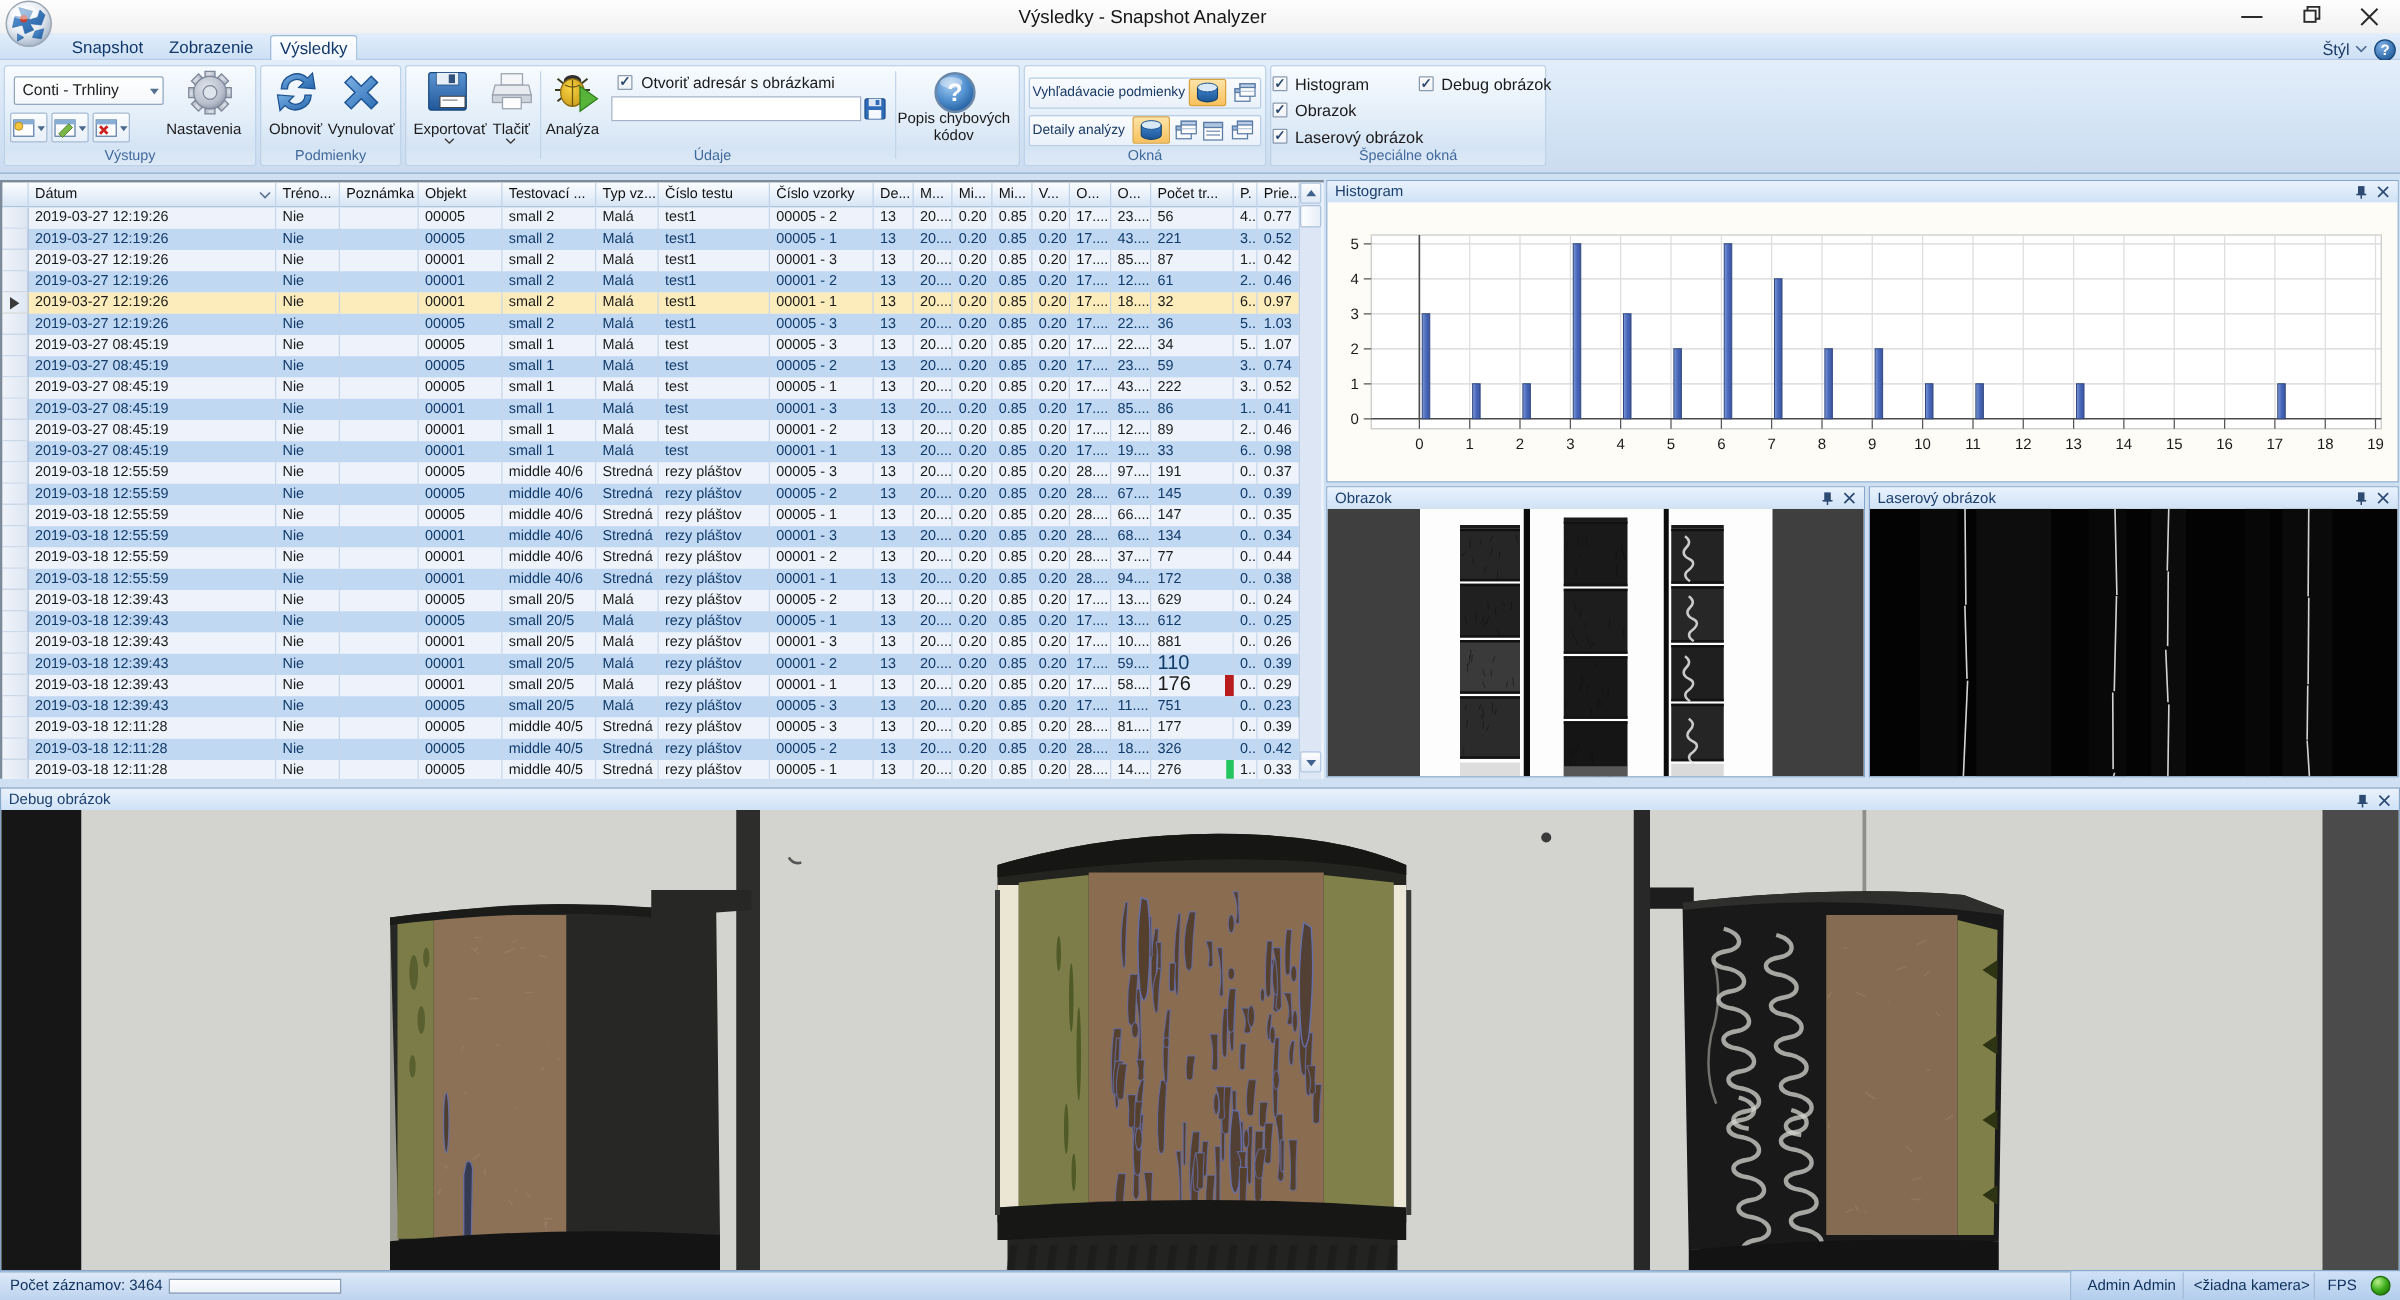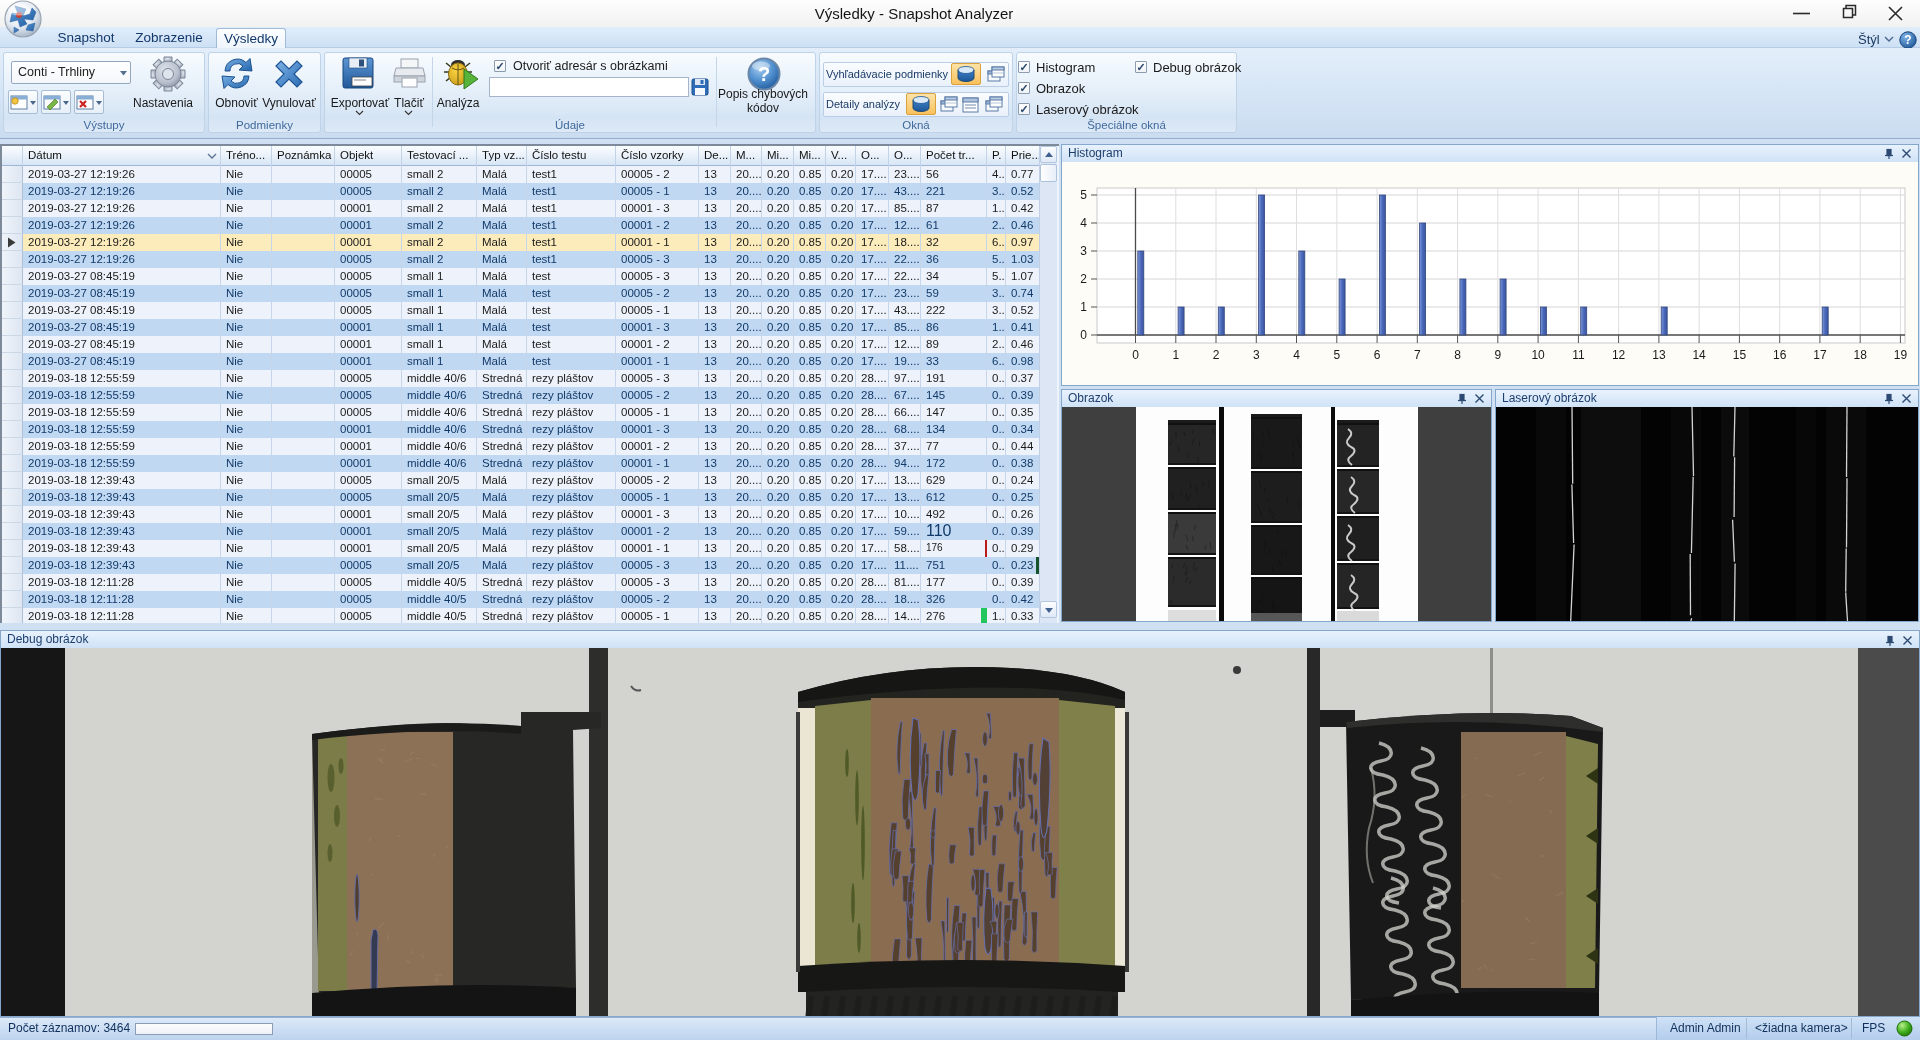--- a/index.html
+++ b/index.html
@@ -725,21 +725,21 @@
 <div class="abs" style="left:475px;top:360px;width:50px;height:17px;border-right:1px solid #c6d6ea;font-size:11.5px;color:#1a1a1a;line-height:16px;padding-left:5px;overflow:hidden;white-space:nowrap">Malá</div>
 <div class="abs" style="left:525px;top:360px;width:89px;height:17px;border-right:1px solid #c6d6ea;font-size:11.5px;color:#1a1a1a;line-height:16px;padding-left:5px;overflow:hidden;white-space:nowrap">rezy pláštov</div>
 <div class="abs" style="left:614px;top:360px;width:83px;height:17px;border-right:1px solid #c6d6ea;font-size:11.5px;color:#1a1a1a;line-height:16px;padding-left:5px;overflow:hidden;white-space:nowrap">00001 - 3</div>
 <div class="abs" style="left:697px;top:360px;width:32px;height:17px;border-right:1px solid #c6d6ea;font-size:11.5px;color:#1a1a1a;line-height:16px;padding-left:5px;overflow:hidden;white-space:nowrap">13</div>
 <div class="abs" style="left:729px;top:360px;width:31px;height:17px;border-right:1px solid #c6d6ea;font-size:11.5px;color:#1a1a1a;line-height:16px;padding-left:5px;overflow:hidden;white-space:nowrap">20....</div>
 <div class="abs" style="left:760px;top:360px;width:32px;height:17px;border-right:1px solid #c6d6ea;font-size:11.5px;color:#1a1a1a;line-height:16px;padding-left:5px;overflow:hidden;white-space:nowrap">0.20</div>
 <div class="abs" style="left:792px;top:360px;width:32px;height:17px;border-right:1px solid #c6d6ea;font-size:11.5px;color:#1a1a1a;line-height:16px;padding-left:5px;overflow:hidden;white-space:nowrap">0.85</div>
 <div class="abs" style="left:824px;top:360px;width:30px;height:17px;border-right:1px solid #c6d6ea;font-size:11.5px;color:#1a1a1a;line-height:16px;padding-left:5px;overflow:hidden;white-space:nowrap">0.20</div>
 <div class="abs" style="left:854px;top:360px;width:33px;height:17px;border-right:1px solid #c6d6ea;font-size:11.5px;color:#1a1a1a;line-height:16px;padding-left:5px;overflow:hidden;white-space:nowrap">17....</div>
 <div class="abs" style="left:887px;top:360px;width:32px;height:17px;border-right:1px solid #c6d6ea;font-size:11.5px;color:#1a1a1a;line-height:16px;padding-left:5px;overflow:hidden;white-space:nowrap">10....</div>
-<div class="abs" style="left:919px;top:360px;width:66px;height:17px;border-right:1px solid #c6d6ea;font-size:11.5px;color:#1a1a1a;line-height:16px;padding-left:5px;overflow:hidden;white-space:nowrap">492</div>
+<div class="abs" style="left:919px;top:360px;width:66px;height:17px;border-right:1px solid #c6d6ea;font-size:11.5px;color:#1a1a1a;line-height:16px;padding-left:5px;overflow:hidden;white-space:nowrap">881</div>
 <div class="abs" style="left:985px;top:360px;width:19px;height:17px;border-right:1px solid #c6d6ea;font-size:11.5px;color:#1a1a1a;line-height:16px;padding-left:5px;overflow:hidden;white-space:nowrap">0....</div>
 <div class="abs" style="left:1004px;top:360px;width:35px;height:17px;border-right:1px solid #c6d6ea;font-size:11.5px;color:#1a1a1a;line-height:16px;padding-left:5px;overflow:hidden;white-space:nowrap">0.26</div>
 <div class="abs" style="left:0;top:377px;width:1039px;height:17px;background:#c1d8f3"></div>
 <div class="abs" style="left:0;top:377px;width:21px;height:17px;background:linear-gradient(90deg,#f0f4fa,#dde6f2);border-right:1px solid #aebfd6;border-bottom:1px solid #cdd8e6"></div>
 <div class="abs" style="left:21px;top:377px;width:198px;height:17px;border-right:1px solid #c6d6ea;font-size:11.5px;color:#123a68;line-height:16px;padding-left:5px;overflow:hidden;white-space:nowrap">2019-03-18 12:39:43</div>
 <div class="abs" style="left:219px;top:377px;width:51px;height:17px;border-right:1px solid #c6d6ea;font-size:11.5px;color:#123a68;line-height:16px;padding-left:5px;overflow:hidden;white-space:nowrap">Nie</div>
 <div class="abs" style="left:270px;top:377px;width:63px;height:17px;border-right:1px solid #c6d6ea;font-size:11.5px;color:#123a68;line-height:16px;padding-left:5px;overflow:hidden;white-space:nowrap"></div>
 <div class="abs" style="left:333px;top:377px;width:67px;height:17px;border-right:1px solid #c6d6ea;font-size:11.5px;color:#123a68;line-height:16px;padding-left:5px;overflow:hidden;white-space:nowrap">00001</div>
 <div class="abs" style="left:400px;top:377px;width:75px;height:17px;border-right:1px solid #c6d6ea;font-size:11.5px;color:#123a68;line-height:16px;padding-left:5px;overflow:hidden;white-space:nowrap">small 20/5</div>
 <div class="abs" style="left:475px;top:377px;width:50px;height:17px;border-right:1px solid #c6d6ea;font-size:11.5px;color:#123a68;line-height:16px;padding-left:5px;overflow:hidden;white-space:nowrap">Malá</div>
@@ -765,21 +765,21 @@
 <div class="abs" style="left:475px;top:394px;width:50px;height:17px;border-right:1px solid #c6d6ea;font-size:11.5px;color:#1a1a1a;line-height:16px;padding-left:5px;overflow:hidden;white-space:nowrap">Malá</div>
 <div class="abs" style="left:525px;top:394px;width:89px;height:17px;border-right:1px solid #c6d6ea;font-size:11.5px;color:#1a1a1a;line-height:16px;padding-left:5px;overflow:hidden;white-space:nowrap">rezy pláštov</div>
 <div class="abs" style="left:614px;top:394px;width:83px;height:17px;border-right:1px solid #c6d6ea;font-size:11.5px;color:#1a1a1a;line-height:16px;padding-left:5px;overflow:hidden;white-space:nowrap">00001 - 1</div>
 <div class="abs" style="left:697px;top:394px;width:32px;height:17px;border-right:1px solid #c6d6ea;font-size:11.5px;color:#1a1a1a;line-height:16px;padding-left:5px;overflow:hidden;white-space:nowrap">13</div>
 <div class="abs" style="left:729px;top:394px;width:31px;height:17px;border-right:1px solid #c6d6ea;font-size:11.5px;color:#1a1a1a;line-height:16px;padding-left:5px;overflow:hidden;white-space:nowrap">20....</div>
 <div class="abs" style="left:760px;top:394px;width:32px;height:17px;border-right:1px solid #c6d6ea;font-size:11.5px;color:#1a1a1a;line-height:16px;padding-left:5px;overflow:hidden;white-space:nowrap">0.20</div>
 <div class="abs" style="left:792px;top:394px;width:32px;height:17px;border-right:1px solid #c6d6ea;font-size:11.5px;color:#1a1a1a;line-height:16px;padding-left:5px;overflow:hidden;white-space:nowrap">0.85</div>
 <div class="abs" style="left:824px;top:394px;width:30px;height:17px;border-right:1px solid #c6d6ea;font-size:11.5px;color:#1a1a1a;line-height:16px;padding-left:5px;overflow:hidden;white-space:nowrap">0.20</div>
 <div class="abs" style="left:854px;top:394px;width:33px;height:17px;border-right:1px solid #c6d6ea;font-size:11.5px;color:#1a1a1a;line-height:16px;padding-left:5px;overflow:hidden;white-space:nowrap">17....</div>
 <div class="abs" style="left:887px;top:394px;width:32px;height:17px;border-right:1px solid #c6d6ea;font-size:11.5px;color:#1a1a1a;line-height:16px;padding-left:5px;overflow:hidden;white-space:nowrap">58....</div>
-<div class="abs" style="left:919px;top:394px;width:66px;height:17px;border-right:2px solid #b91c1c;font-size:10px;color:#1a1a1a;line-height:16px;padding-left:5px;overflow:hidden;white-space:nowrap">176</div>
+<div class="abs" style="left:919px;top:394px;width:66px;height:17px;border-right:7px solid #b91c1c;font-size:16px;color:#1a1a1a;line-height:16px;padding-left:5px;overflow:hidden;white-space:nowrap">176</div>
 <div class="abs" style="left:985px;top:394px;width:19px;height:17px;border-right:1px solid #c6d6ea;font-size:11.5px;color:#1a1a1a;line-height:16px;padding-left:5px;overflow:hidden;white-space:nowrap">0....</div>
 <div class="abs" style="left:1004px;top:394px;width:35px;height:17px;border-right:1px solid #c6d6ea;font-size:11.5px;color:#1a1a1a;line-height:16px;padding-left:5px;overflow:hidden;white-space:nowrap">0.29</div>
 <div class="abs" style="left:0;top:411px;width:1039px;height:17px;background:#c1d8f3"></div>
 <div class="abs" style="left:0;top:411px;width:21px;height:17px;background:linear-gradient(90deg,#f0f4fa,#dde6f2);border-right:1px solid #aebfd6;border-bottom:1px solid #cdd8e6"></div>
 <div class="abs" style="left:21px;top:411px;width:198px;height:17px;border-right:1px solid #c6d6ea;font-size:11.5px;color:#123a68;line-height:16px;padding-left:5px;overflow:hidden;white-space:nowrap">2019-03-18 12:39:43</div>
 <div class="abs" style="left:219px;top:411px;width:51px;height:17px;border-right:1px solid #c6d6ea;font-size:11.5px;color:#123a68;line-height:16px;padding-left:5px;overflow:hidden;white-space:nowrap">Nie</div>
 <div class="abs" style="left:270px;top:411px;width:63px;height:17px;border-right:1px solid #c6d6ea;font-size:11.5px;color:#123a68;line-height:16px;padding-left:5px;overflow:hidden;white-space:nowrap"></div>
 <div class="abs" style="left:333px;top:411px;width:67px;height:17px;border-right:1px solid #c6d6ea;font-size:11.5px;color:#123a68;line-height:16px;padding-left:5px;overflow:hidden;white-space:nowrap">00005</div>
 <div class="abs" style="left:400px;top:411px;width:75px;height:17px;border-right:1px solid #c6d6ea;font-size:11.5px;color:#123a68;line-height:16px;padding-left:5px;overflow:hidden;white-space:nowrap">small 20/5</div>
 <div class="abs" style="left:475px;top:411px;width:50px;height:17px;border-right:1px solid #c6d6ea;font-size:11.5px;color:#123a68;line-height:16px;padding-left:5px;overflow:hidden;white-space:nowrap">Malá</div>
@@ -787,21 +787,21 @@
 <div class="abs" style="left:614px;top:411px;width:83px;height:17px;border-right:1px solid #c6d6ea;font-size:11.5px;color:#123a68;line-height:16px;padding-left:5px;overflow:hidden;white-space:nowrap">00005 - 3</div>
 <div class="abs" style="left:697px;top:411px;width:32px;height:17px;border-right:1px solid #c6d6ea;font-size:11.5px;color:#123a68;line-height:16px;padding-left:5px;overflow:hidden;white-space:nowrap">13</div>
 <div class="abs" style="left:729px;top:411px;width:31px;height:17px;border-right:1px solid #c6d6ea;font-size:11.5px;color:#123a68;line-height:16px;padding-left:5px;overflow:hidden;white-space:nowrap">20....</div>
 <div class="abs" style="left:760px;top:411px;width:32px;height:17px;border-right:1px solid #c6d6ea;font-size:11.5px;color:#123a68;line-height:16px;padding-left:5px;overflow:hidden;white-space:nowrap">0.20</div>
 <div class="abs" style="left:792px;top:411px;width:32px;height:17px;border-right:1px solid #c6d6ea;font-size:11.5px;color:#123a68;line-height:16px;padding-left:5px;overflow:hidden;white-space:nowrap">0.85</div>
 <div class="abs" style="left:824px;top:411px;width:30px;height:17px;border-right:1px solid #c6d6ea;font-size:11.5px;color:#123a68;line-height:16px;padding-left:5px;overflow:hidden;white-space:nowrap">0.20</div>
 <div class="abs" style="left:854px;top:411px;width:33px;height:17px;border-right:1px solid #c6d6ea;font-size:11.5px;color:#123a68;line-height:16px;padding-left:5px;overflow:hidden;white-space:nowrap">17....</div>
 <div class="abs" style="left:887px;top:411px;width:32px;height:17px;border-right:1px solid #c6d6ea;font-size:11.5px;color:#123a68;line-height:16px;padding-left:5px;overflow:hidden;white-space:nowrap">11....</div>
 <div class="abs" style="left:919px;top:411px;width:66px;height:17px;border-right:1px solid #c6d6ea;font-size:11.5px;color:#123a68;line-height:16px;padding-left:5px;overflow:hidden;white-space:nowrap">751</div>
 <div class="abs" style="left:985px;top:411px;width:19px;height:17px;border-right:1px solid #c6d6ea;font-size:11.5px;color:#123a68;line-height:16px;padding-left:5px;overflow:hidden;white-space:nowrap">0....</div>
-<div class="abs" style="left:1004px;top:411px;width:35px;height:17px;border-right:5px solid #14532d;font-size:11.5px;color:#123a68;line-height:16px;padding-left:5px;overflow:hidden;white-space:nowrap">0.23</div>
+<div class="abs" style="left:1004px;top:411px;width:35px;height:17px;border-right:2px solid #14532d;font-size:11.5px;color:#123a68;line-height:16px;padding-left:5px;overflow:hidden;white-space:nowrap">0.23</div>
 <div class="abs" style="left:0;top:428px;width:1039px;height:17px;background:#eef3fb"></div>
 <div class="abs" style="left:0;top:428px;width:21px;height:17px;background:linear-gradient(90deg,#f0f4fa,#dde6f2);border-right:1px solid #aebfd6;border-bottom:1px solid #cdd8e6"></div>
 <div class="abs" style="left:21px;top:428px;width:198px;height:17px;border-right:1px solid #c6d6ea;font-size:11.5px;color:#1a1a1a;line-height:16px;padding-left:5px;overflow:hidden;white-space:nowrap">2019-03-18 12:11:28</div>
 <div class="abs" style="left:219px;top:428px;width:51px;height:17px;border-right:1px solid #c6d6ea;font-size:11.5px;color:#1a1a1a;line-height:16px;padding-left:5px;overflow:hidden;white-space:nowrap">Nie</div>
 <div class="abs" style="left:270px;top:428px;width:63px;height:17px;border-right:1px solid #c6d6ea;font-size:11.5px;color:#1a1a1a;line-height:16px;padding-left:5px;overflow:hidden;white-space:nowrap"></div>
 <div class="abs" style="left:333px;top:428px;width:67px;height:17px;border-right:1px solid #c6d6ea;font-size:11.5px;color:#1a1a1a;line-height:16px;padding-left:5px;overflow:hidden;white-space:nowrap">00005</div>
 <div class="abs" style="left:400px;top:428px;width:75px;height:17px;border-right:1px solid #c6d6ea;font-size:11.5px;color:#1a1a1a;line-height:16px;padding-left:5px;overflow:hidden;white-space:nowrap">middle 40/5</div>
 <div class="abs" style="left:475px;top:428px;width:50px;height:17px;border-right:1px solid #c6d6ea;font-size:11.5px;color:#1a1a1a;line-height:16px;padding-left:5px;overflow:hidden;white-space:nowrap">Stredná</div>
 <div class="abs" style="left:525px;top:428px;width:89px;height:17px;border-right:1px solid #c6d6ea;font-size:11.5px;color:#1a1a1a;line-height:16px;padding-left:5px;overflow:hidden;white-space:nowrap">rezy pláštov</div>
 <div class="abs" style="left:614px;top:428px;width:83px;height:17px;border-right:1px solid #c6d6ea;font-size:11.5px;color:#1a1a1a;line-height:16px;padding-left:5px;overflow:hidden;white-space:nowrap">00005 - 3</div>

